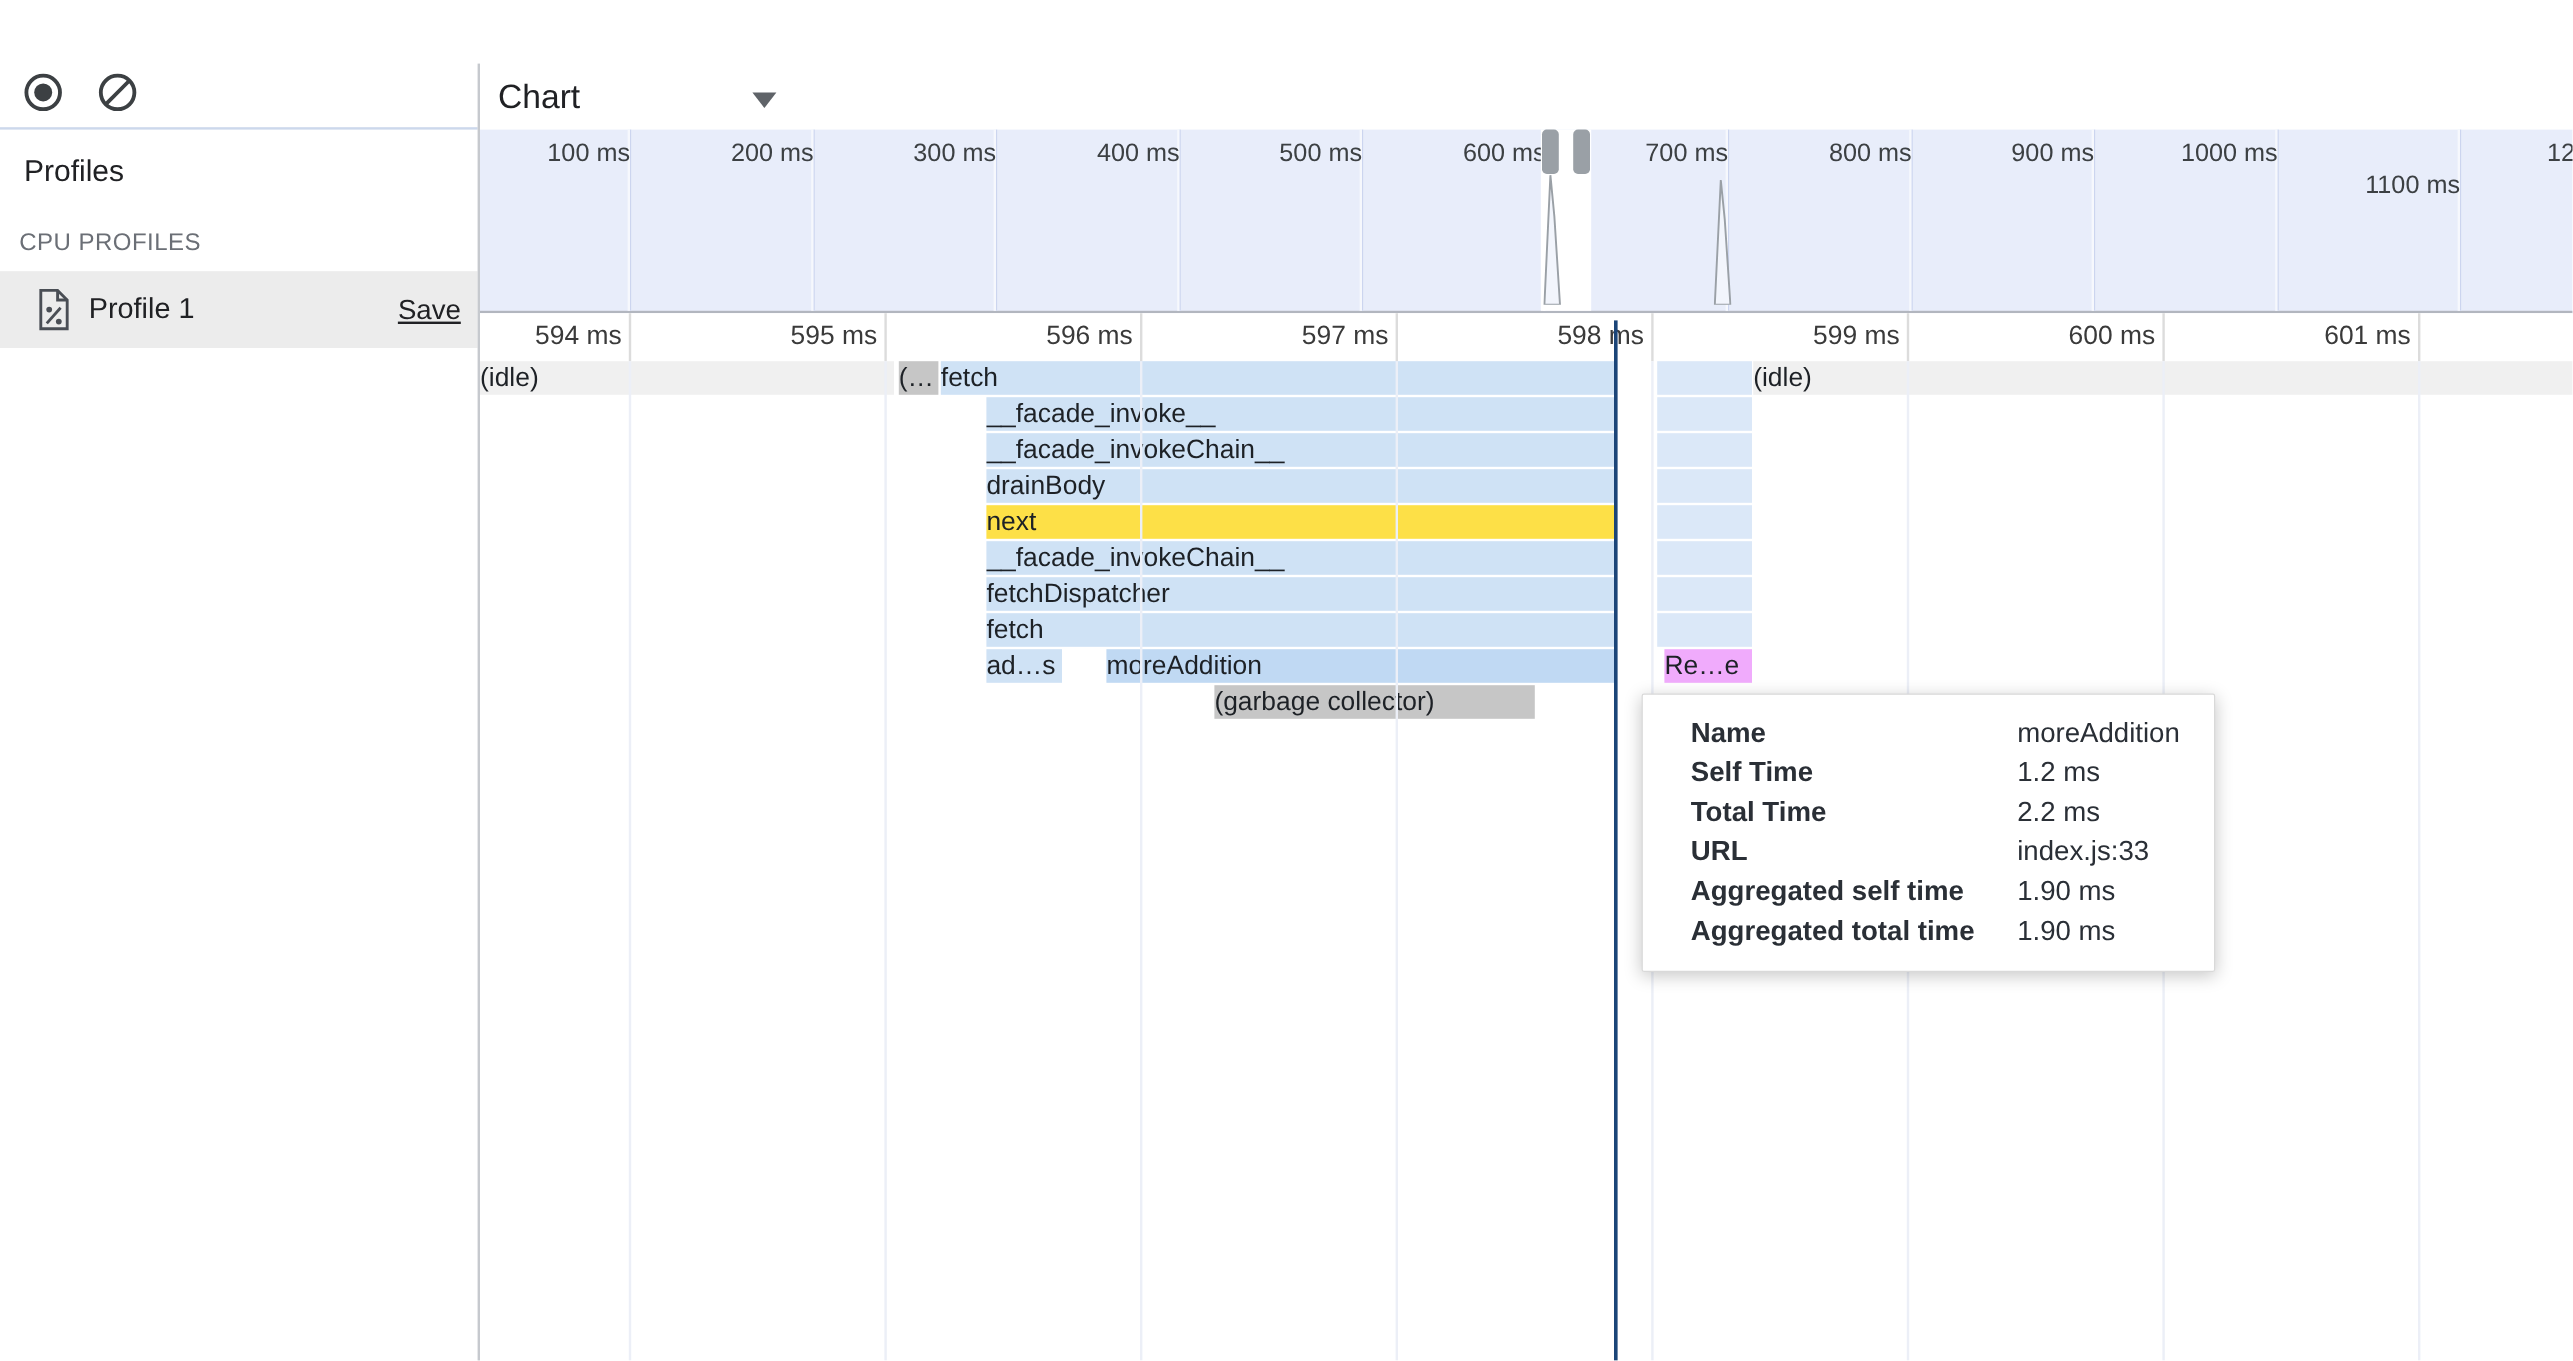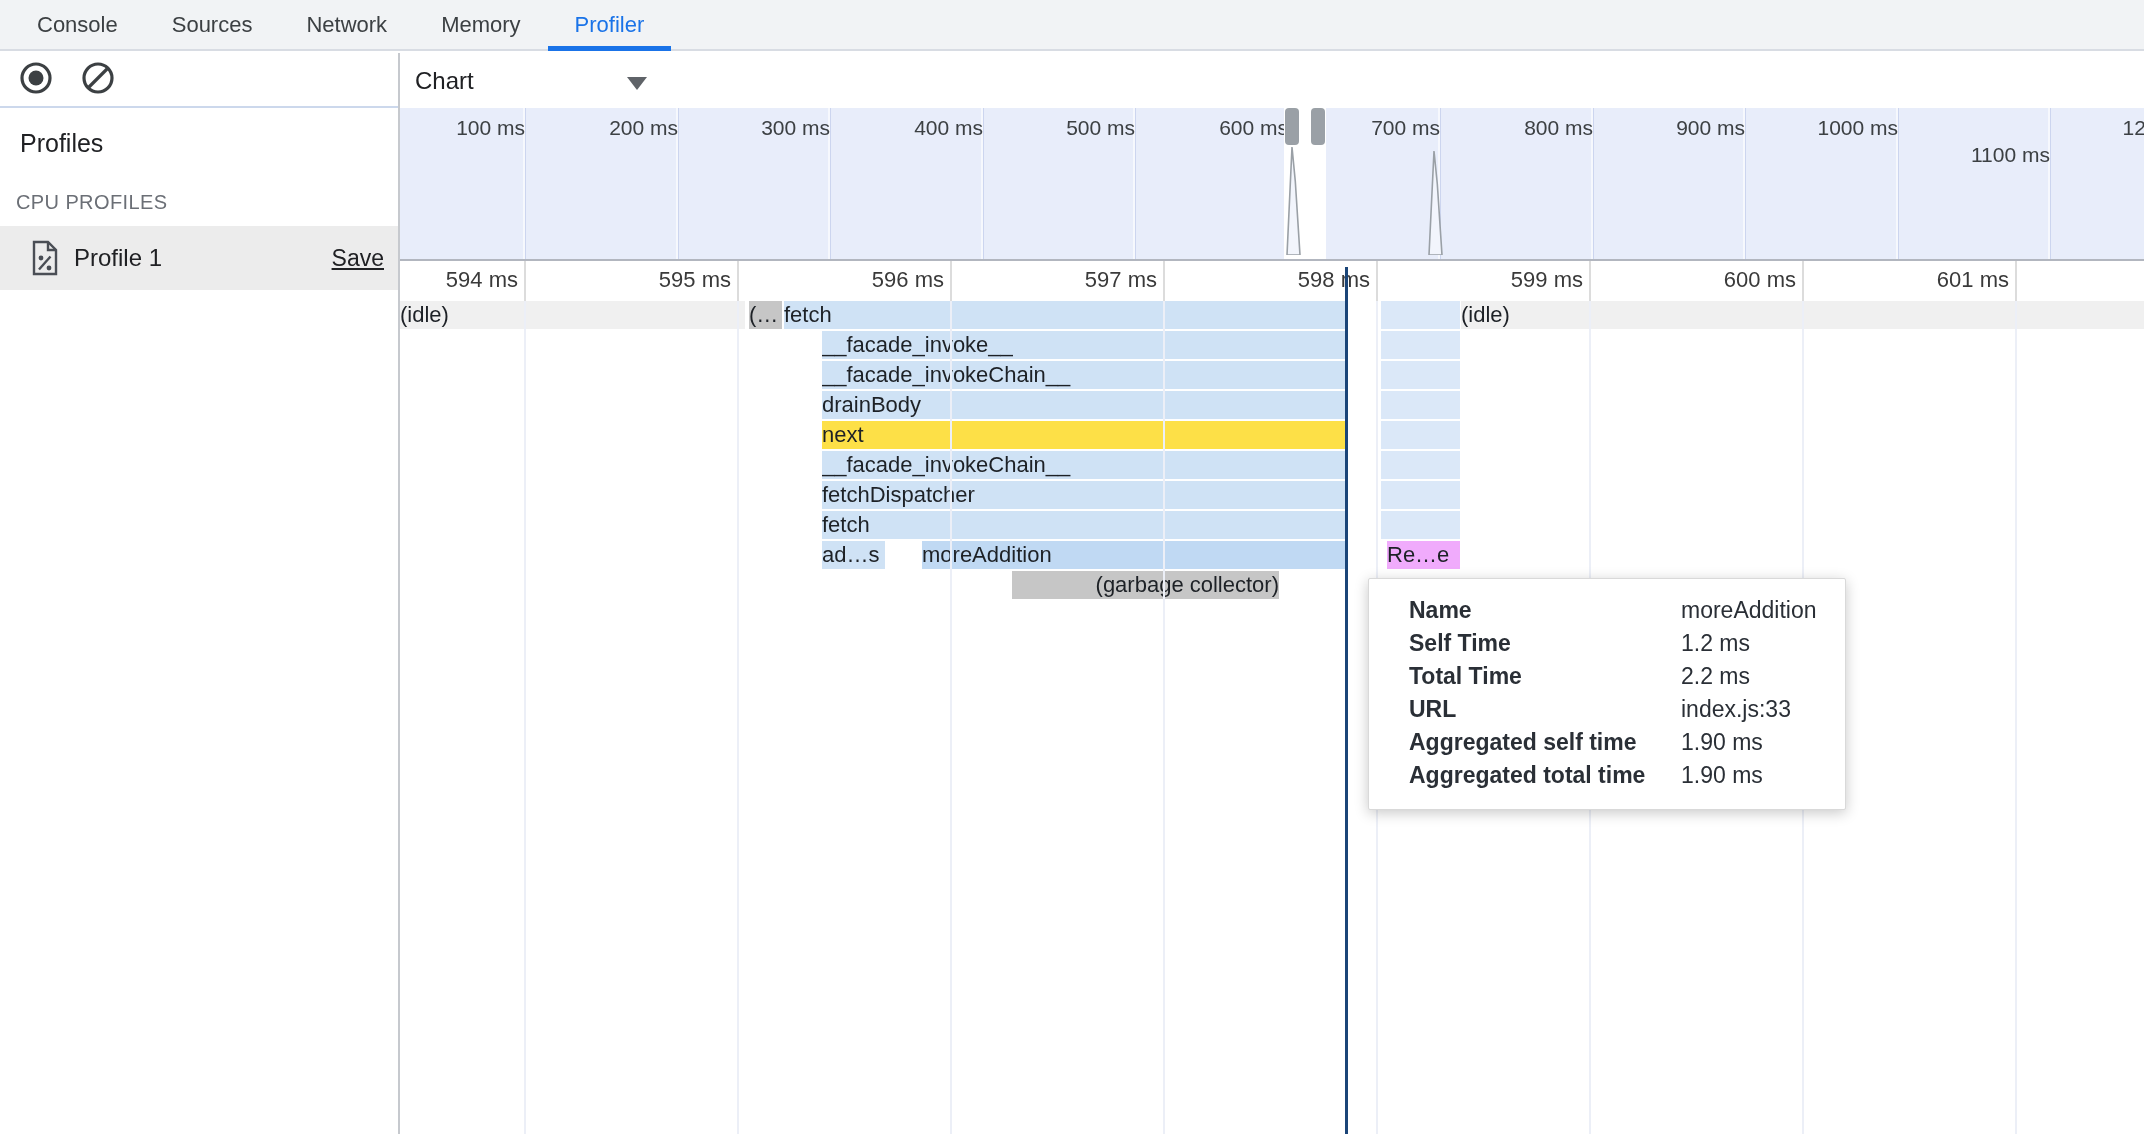--- a/index.html
+++ b/index.html
@@ -22,21 +22,21 @@
   .profile-row{position:absolute;left:0;top:173px;width:398px;height:64px;background:#ececec;
                display:flex;align-items:center;}
   .profile-row .ficon{margin-left:30px;width:30px;height:36px;flex:none;}
   .profile-name{margin-left:14px;font-size:24px;color:#202124;flex:1;}
   .save-link{margin-right:14px;font-size:23px;color:#202124;text-decoration:underline;cursor:pointer;}
   .vdivider{position:absolute;left:398px;top:53px;width:2px;height:1081px;background:#c6c9ce;}
   
   .main{position:absolute;left:400px;top:53px;width:1744px;height:1081px;background:#fff;overflow:hidden;}
   .chart-row{position:absolute;left:0;top:0;width:1744px;height:55px;background:#fff;}
   .view-select{position:absolute;left:15px;top:0;height:55px;width:250px;display:flex;align-items:center;cursor:pointer;}
-  .view-select .vlabel{font-size:24px;color:#202124;}
+  .view-select .vlabel{font-size:28px;color:#202124;}
   .view-select .arrow{position:absolute;left:212px;top:24px;width:0;height:0;
        border-left:10px solid transparent;border-right:10px solid transparent;border-top:13px solid #5f6368;}
   
   .overview{position:absolute;left:0;top:55px;width:1744px;height:151px;background:#e8edfa;border-bottom:2px solid #b2b6bf;}
   .ov-grid{position:absolute;top:0;width:2px;height:151px;background:#f6f8fd;border-right:1px solid #ccd5ef;}
   .ov-label{position:absolute;top:8px;width:160px;text-align:right;font-size:21px;color:#3c4043;}
   .ov-window{position:absolute;top:0;height:151px;background:#ffffff;}
   .ov-handle{position:absolute;top:0;width:14px;height:37px;background:#9aa0a6;border-radius:4px;cursor:ew-resize;}
   .spike{position:absolute;}
   
@@ -53,27 +53,20 @@
            box-shadow:0 3px 14px rgba(0,0,0,.22);padding:15px 0 17px 0;}
   .tt-row{display:flex;height:33px;align-items:center;}
   .tt-label{width:272px;padding-left:40px;font-weight:bold;font-size:23px;color:#2a2f36;flex:none;}
   .tt-value{font-size:23px;color:#2a2f36;}
 </style>
 </head>
 <body>
 
 <div class="screen">
 
-  <div class="tabbar" id="tabbar">
-      <div class="tab">Console</div>
-      <div class="tab">Sources</div>
-      <div class="tab">Network</div>
-      <div class="tab">Memory</div>
-      <div class="tab active">Profiler</div>
-    </div>
 
   <div class="sidebar">
     <div class="side-toolbar">
       <div class="icon-btn">
         <span>
           <svg width="36" height="36" viewBox="0 0 36 36">
             <circle cx="18" cy="18" r="14" fill="none" stroke="#3c4043" stroke-width="3.2"></circle>
             <circle cx="18" cy="18" r="7.5" fill="#3c4043"></circle>
           </svg>
         </span>
@@ -182,21 +175,21 @@
         <div class="bar" style="left: 981px; top: 368px; width: 79px; height: 28px; background: rgb(219, 232, 248);"></div>
         <div class="bar" style="left: 422px; top: 398px; width: 523px; height: 28px; background: rgb(207, 226, 245);">__facade_invokeChain__</div>
         <div class="bar" style="left: 981px; top: 398px; width: 79px; height: 28px; background: rgb(219, 232, 248);"></div>
         <div class="bar" style="left: 422px; top: 428px; width: 523px; height: 28px; background: rgb(207, 226, 245);">fetchDispatcher</div>
         <div class="bar" style="left: 981px; top: 428px; width: 79px; height: 28px; background: rgb(219, 232, 248);"></div>
         <div class="bar" style="left: 422px; top: 458px; width: 523px; height: 28px; background: rgb(207, 226, 245);">fetch</div>
         <div class="bar" style="left: 981px; top: 458px; width: 79px; height: 28px; background: rgb(219, 232, 248);"></div>
         <div class="bar" style="left: 422px; top: 488px; width: 63px; height: 28px; background: rgb(207, 226, 245);">ad…s</div>
         <div class="bar" style="left: 522px; top: 488px; width: 423px; height: 28px; background: rgb(192, 217, 243);">moreAddition</div>
         <div class="bar" style="left: 987px; top: 488px; width: 73px; height: 28px; background: #f0abfc;">Re…e</div>
-        <div class="bar" style="left: 612px; top: 518px; width: 267px; height: 28px; background: rgb(198, 198, 198); text-align: right;">(garbage collector)</div>
+        <div class="bar" style="left: 612px; top: 518px; width: 267px; height: 28px; background: rgb(198, 198, 198); text-align: left;">(garbage collector)</div>
       </div>
     <div class="playhead" id="playhead" style="left: 945px; background: rgb(27, 69, 120);"></div>
 
     <div class="tooltip" id="tooltip" style="left: 968px; top: 525px; width: 476px;">
         <div class="tt-row">
           <div class="tt-label">Name</div>
           <div class="tt-value">moreAddition</div>
         </div>
         <div class="tt-row">
           <div class="tt-label">Self Time</div>

